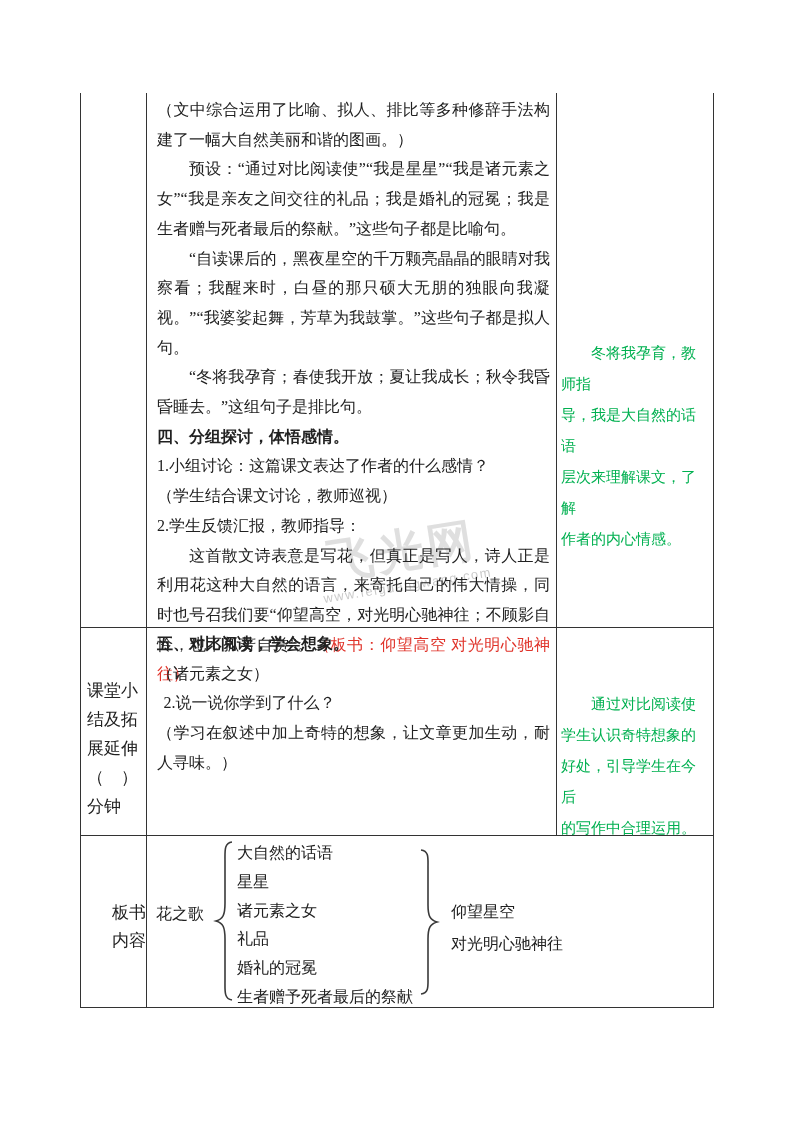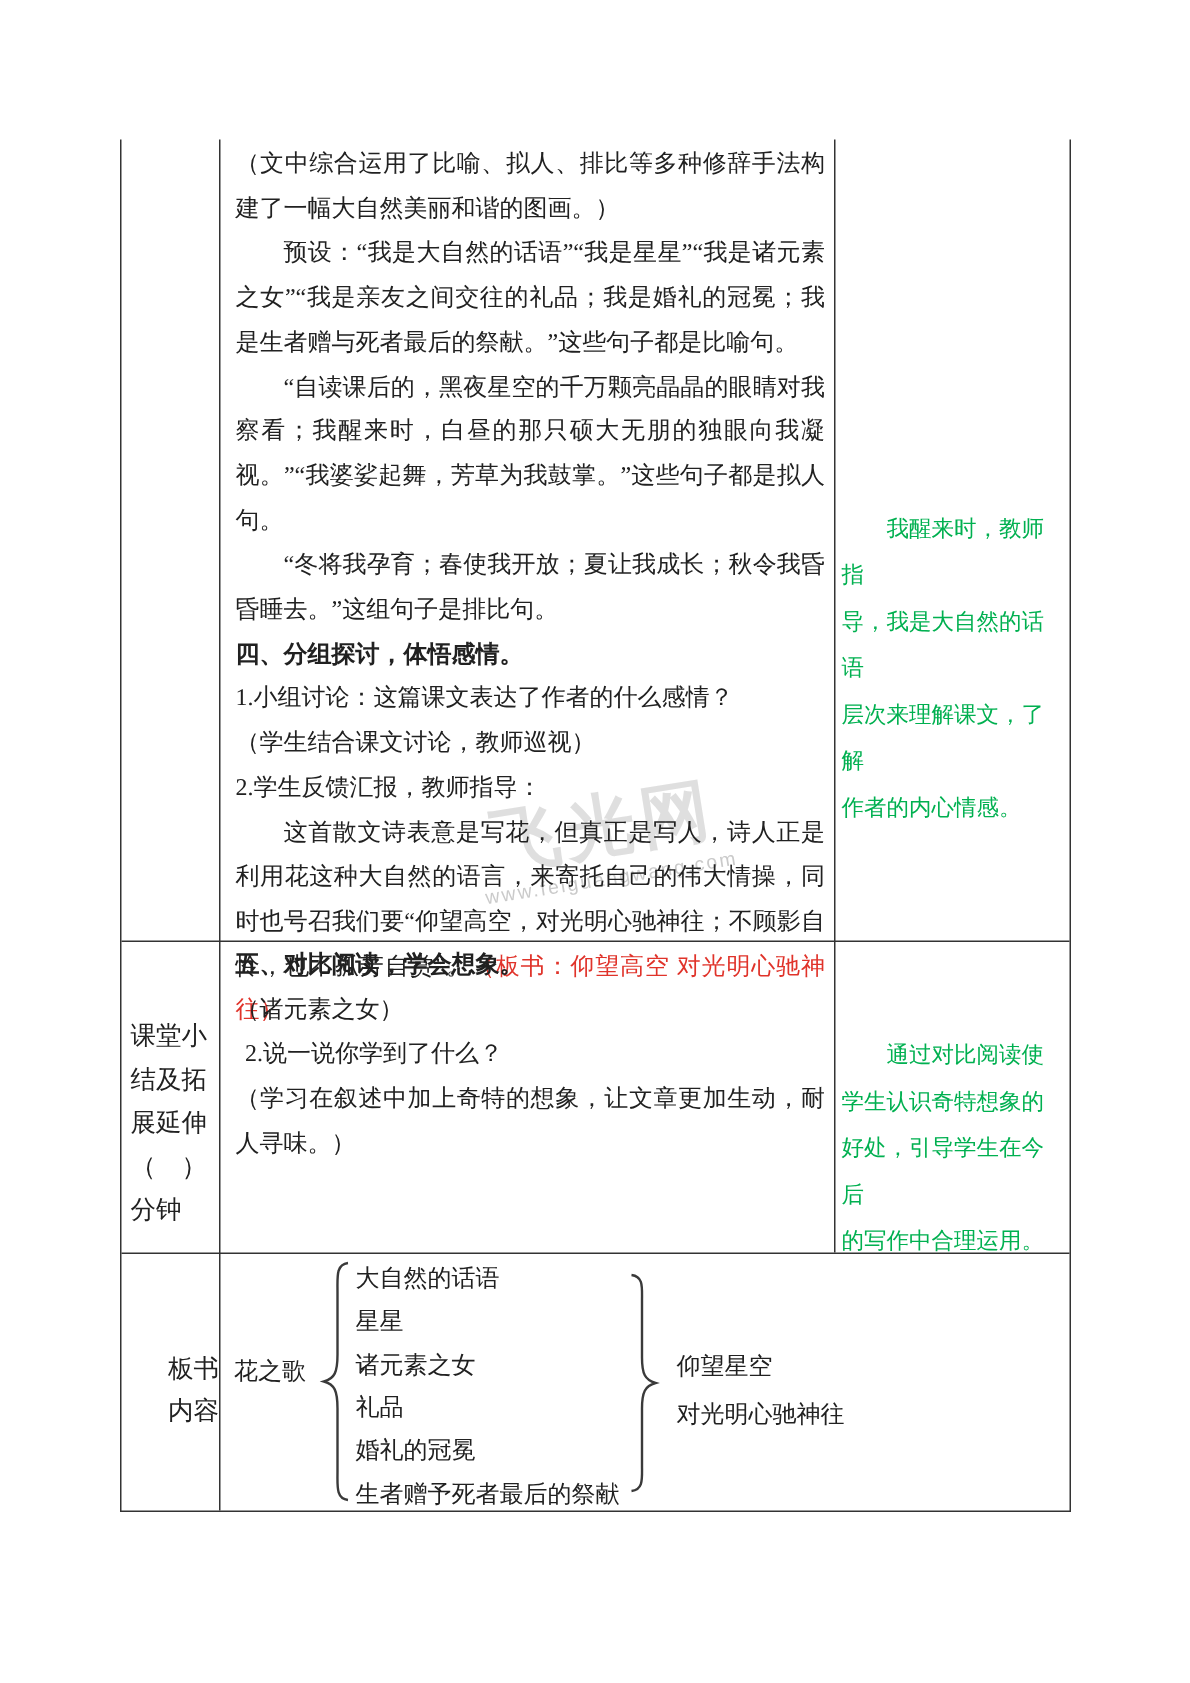--- a/index.html
+++ b/index.html
@@ -59,31 +59,31 @@
   </div>
 
   <div class="tbl">
     <div class="hline h1"></div>
     <div class="hline h2"></div>
     <div class="vline v1"></div>
     <div class="vline v2"></div>
 
     <div class="cell c-main">
       <p class="para">（文中综合运用了比喻、拟人、排比等多种修辞手法构建了一幅大自然美丽和谐的图画。）</p>
-      <p class="indent">预设：“我是大自然的话语”“我是星星”“我是诸元素之女”“我是亲友之间交往的礼品；我是婚礼的冠冕；我是生者赠与死者最后的祭献。”这些句子都是比喻句。</p>
+      <p class="indent">预设：“通过对比阅读使”“我是星星”“我是诸元素之女”“我是亲友之间交往的礼品；我是婚礼的冠冕；我是生者赠与死者最后的祭献。”这些句子都是比喻句。</p>
       <p class="indent">“自读课后的，黑夜星空的千万颗亮晶晶的眼睛对我察看；我醒来时，白昼的那只硕大无朋的独眼向我凝视。”“我婆娑起舞，芳草为我鼓掌。”这些句子都是拟人句。</p>
       <p class="indent">“冬将我孕育；春使我开放；夏让我成长；秋令我昏昏睡去。”这组句子是排比句。</p>
       <p class="hd">四、分组探讨，体悟感情。</p>
       <p>1.小组讨论：这篇课文表达了作者的什么感情？</p>
       <p>（学生结合课文讨论，教师巡视）</p>
       <p>2.学生反馈汇报，教师指导：</p>
       <p class="indent"><span>这首散文诗表意是写花，但真正是写人，诗人正是利用花这种大自然的语言，来寄托自己的伟大情操，同时也号召我们要“仰望高空，对光明心驰神往；不顾影自怜，也不孤芳自赏”。</span><span class="red">（板书：仰望高空 对光明心驰神往）</span></p>
     </div>
     <div class="cell note n1">
-      <div class="nl">我醒来时，教师指</div>
+      <div class="nl">冬将我孕育，教师指</div>
       <div class="nl">导，我是大自然的话语</div>
       <div class="nl">层次来理解课文，了解</div>
       <div class="nl">作者的内心情感。</div>
     </div>
 
     <div class="cell c-label l2">
       <div>课堂小</div>
       <div>结及拓</div>
       <div>展延伸</div>
       <div>（　）</div>

